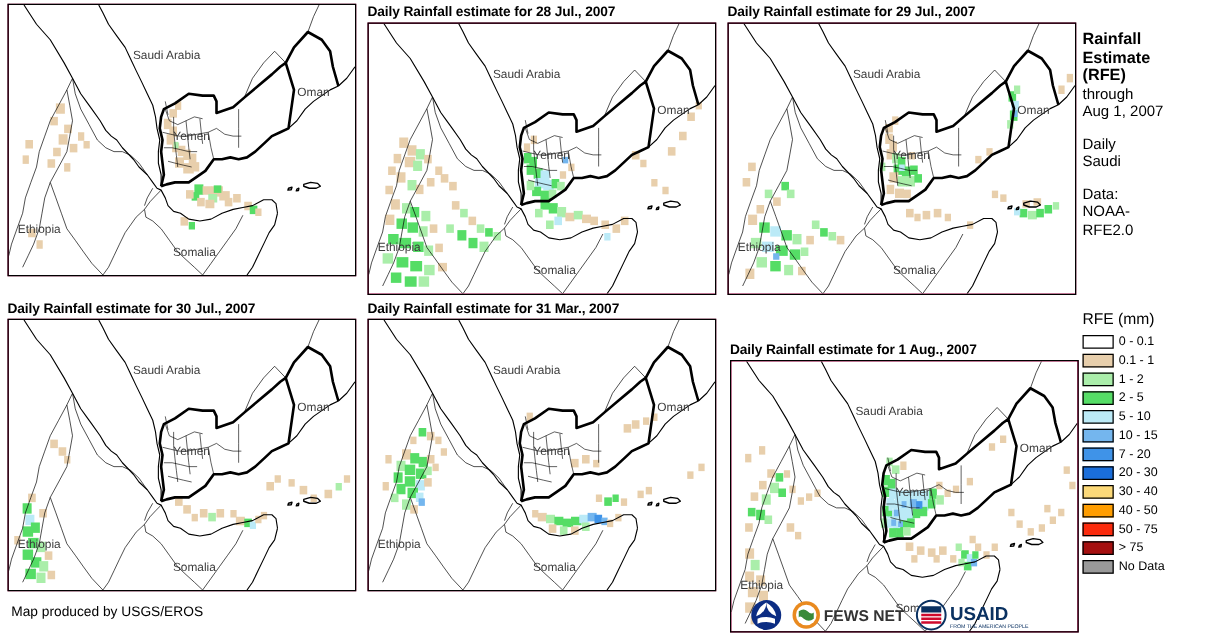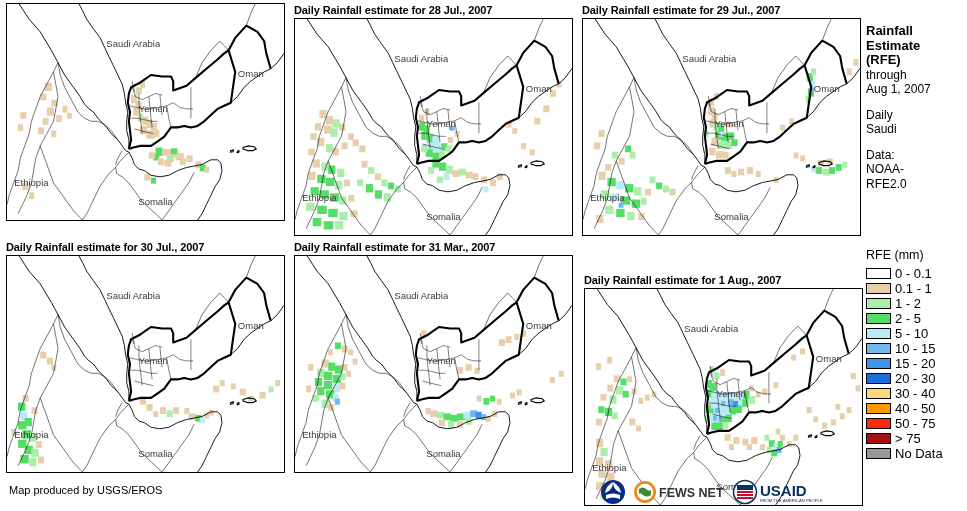--- a/index.html
+++ b/index.html
@@ -40,21 +40,21 @@
   .info-gap{height:11px;}
 
   
   #legend{position:absolute;left:866px;top:248px;width:101px;}
   .legend-title{font-size:12.5px;font-weight:normal;color:#000;margin-bottom:4px;}
   .legend-row{display:flex;align-items:center;height:15px;}
   .swatch{
     width:25px;height:11px;border:1px solid #000;box-sizing:border-box;
     flex:0 0 auto;
   }
-  .legend-label{font-size:13px;color:#000;margin-left:4px;white-space:nowrap;}
+  .legend-label{font-size:10px;color:#000;margin-left:4px;white-space:nowrap;}
 
   
   #credit{
     position:absolute;left:9px;top:484px;
     font-size:11px;color:#000;white-space:nowrap;
   }
   #logos{
     position:absolute;left:600px;top:478px;
     display:flex;align-items:center;gap:7px;height:28px;
   }
@@ -829,21 +829,21 @@
       <div class="legend-row">
         <span class="swatch" style="background:#bbeaf7"></span>
         <span class="legend-label">5 - 10</span>
       </div>
       <div class="legend-row">
         <span class="swatch" style="background:#74b6ee"></span>
         <span class="legend-label">10 - 15</span>
       </div>
       <div class="legend-row">
         <span class="swatch" style="background:#3f93e8"></span>
-        <span class="legend-label">15 - 20</span>
+        <span class="legend-label">7 - 20</span>
       </div>
       <div class="legend-row">
         <span class="swatch" style="background:#1a6edb"></span>
         <span class="legend-label">20 - 30</span>
       </div>
       <div class="legend-row">
         <span class="swatch" style="background:#fcd978"></span>
         <span class="legend-label">30 - 40</span>
       </div>
       <div class="legend-row">

